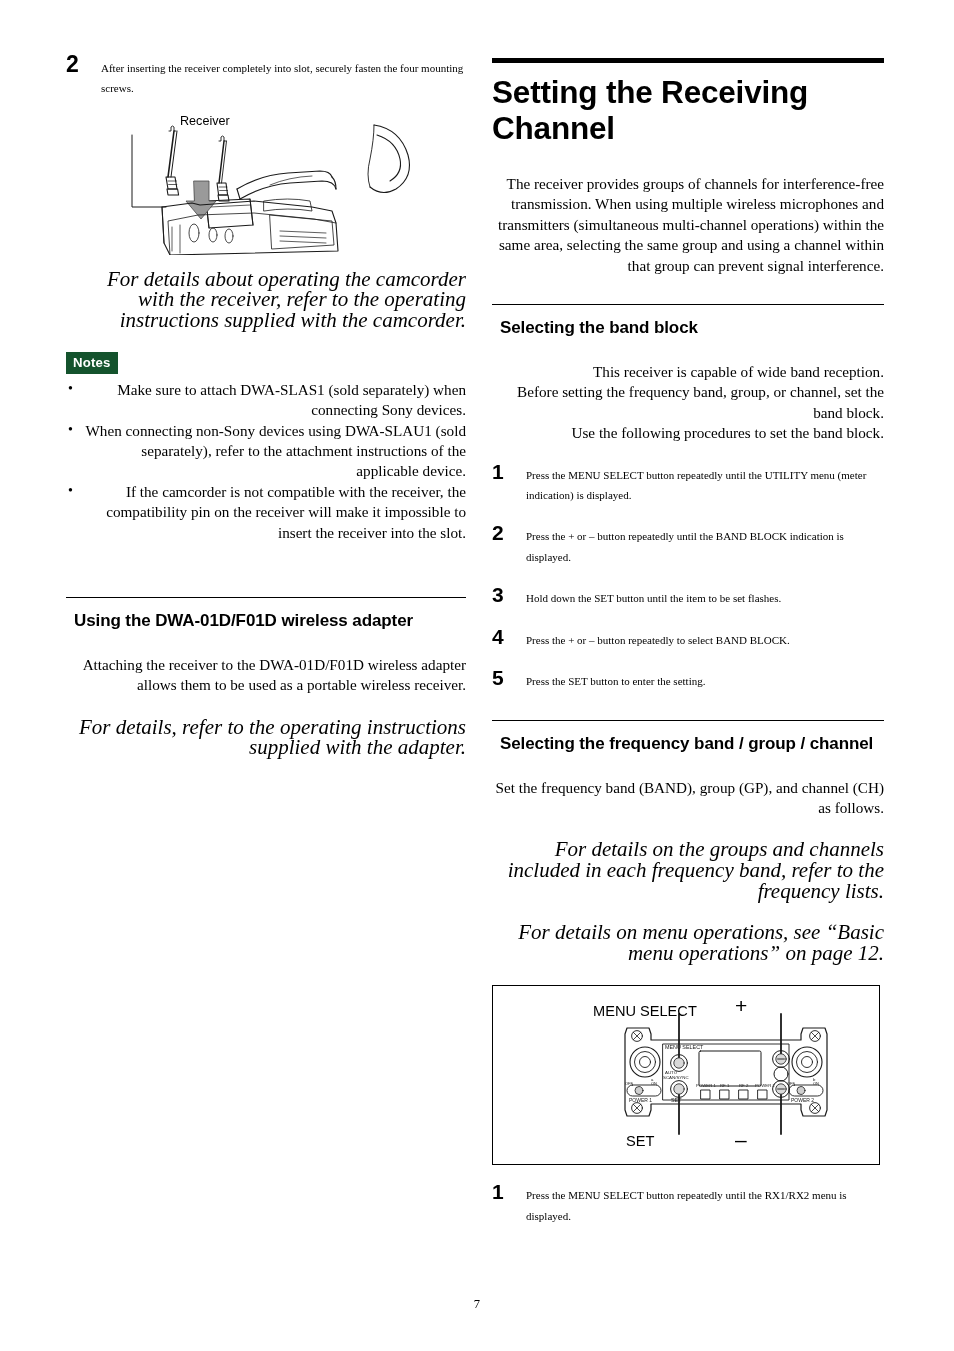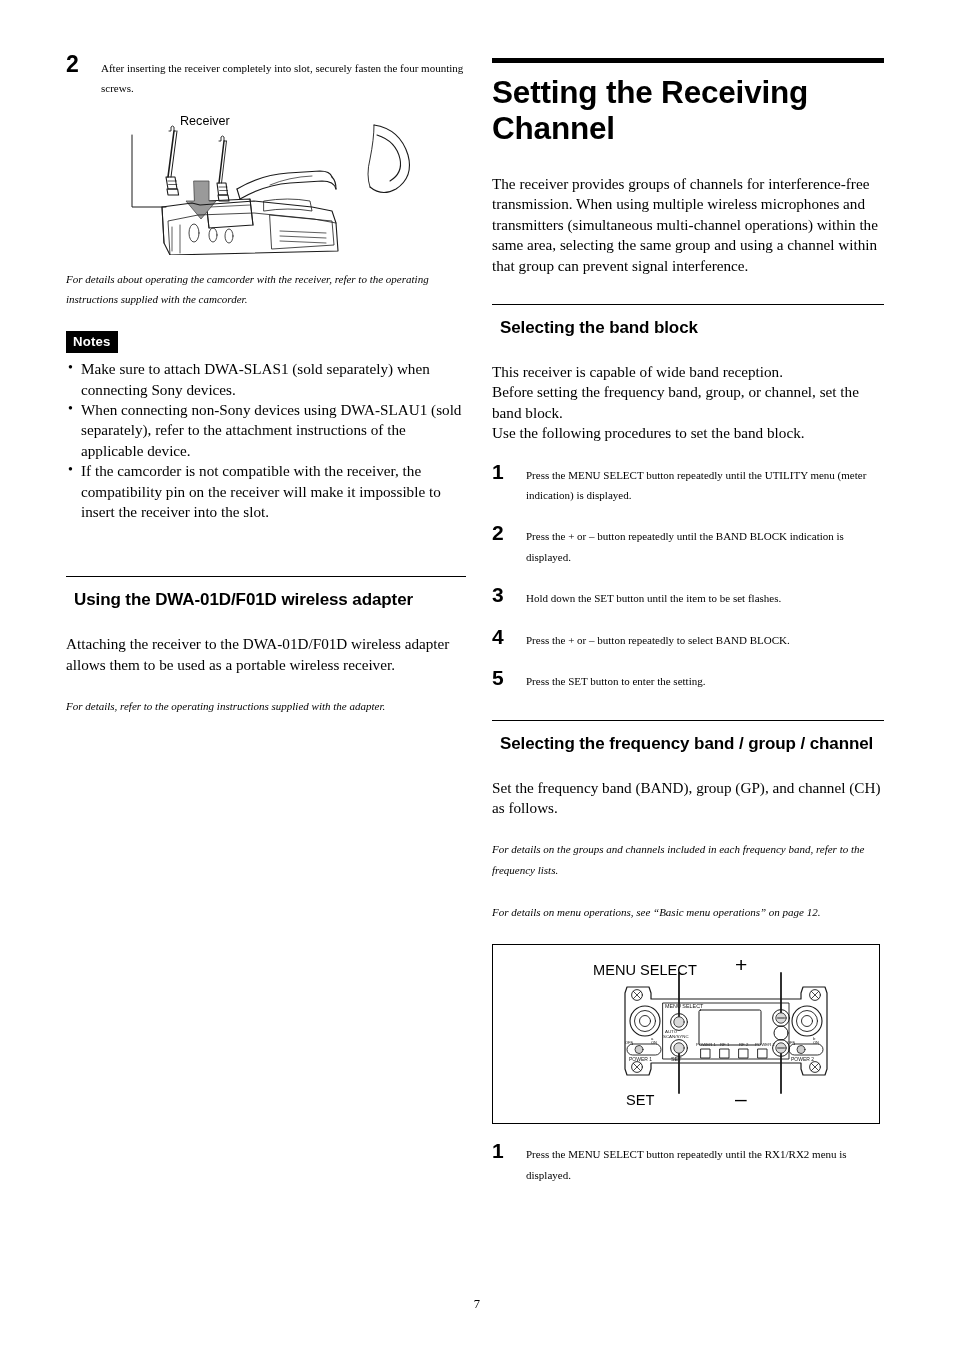--- a/index.html
+++ b/index.html
@@ -31,28 +31,29 @@
   }
   .col-left  { left: 66px;  width: 400px; }
   .col-right { left: 492px; width: 392px; }
 
   
   p, li {
     margin: 0;
     font-size: 15.2px;
     line-height: 20.4px;
     font-family: "Liberation Serif", serif;
+    text-align: right;
   }
   .body-p { margin-bottom: 0; }
   .gap-sm { height: 14px; }
   .gap-md { height: 21px; }
 
   .italic {
     font-style: italic;
-    font-size: 11px;
+    font-size: 21px;
     line-height: 20.6px;
   }
 
   
   .step {
     position: relative;
     padding-left: 34px;
     margin-bottom: 21px;
   }
   .step-num {
@@ -75,21 +76,21 @@
     padding-left: 35px;
   }
   .step-top .step-num {
     font-size: 23px;
     top: -4px;
   }
 
   
   .notes-tag {
     display: inline-block;
-    background: #000000;
+    background: #14532d;
     color: #ffffff;
     font-family: "Liberation Sans", sans-serif;
     font-weight: bold;
     font-size: 13.2px;
     line-height: 13.2px;
     padding: 4px 7px 5px 7px;
     letter-spacing: 0.2px;
   }
   ul.notes {
     list-style: none;

